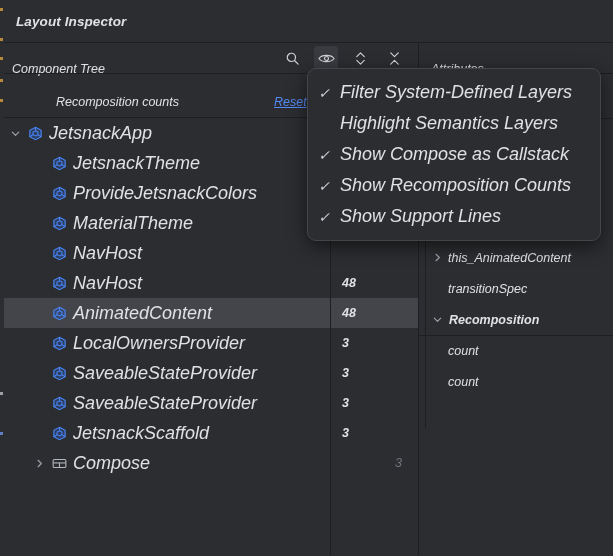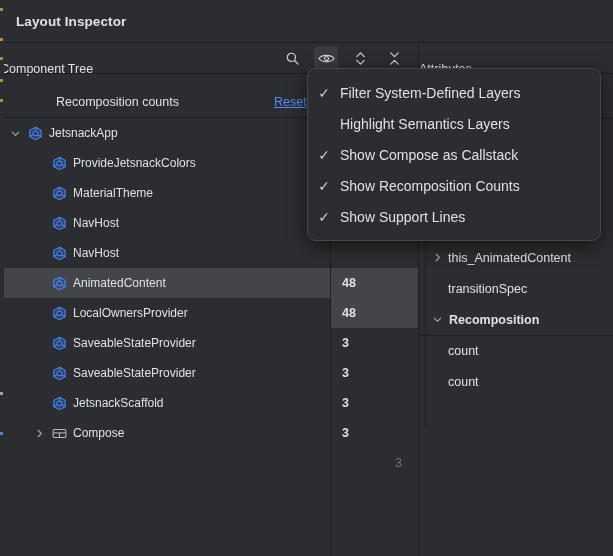--- a/index.html
+++ b/index.html
@@ -13,20 +13,21 @@
     overflow: hidden;
     font-family: "Liberation Sans", sans-serif;
     color: #dfe1e5;
     -webkit-font-smoothing: antialiased;
   }
   #root {
     position: relative;
     width: 613px;
     height: 556px;
     background: #86efac;
+    font-style: italic;
   }
 
   
   .edge-strip {
     position: absolute;
     left: 0; top: 0;
     width: 4px;
     height: 556px;
     background: #2b2d30;
     z-index: 9;
@@ -90,20 +91,21 @@
     position: absolute;
     left: 0;
     height: 30px;
     box-sizing: border-box;
     display: flex;
     align-items: center;
   }
   .sec-head .title {
     font-size: 12.5px;
     color: #dfe1e5;
+    padding-left: 12px;
     white-space: nowrap;
     margin-top: 21px;
   }
 
   
   .tb {
     position: absolute;
     width: 24px;
     height: 24px;
     display: flex;
@@ -168,21 +170,21 @@
   .ticon {
     width: 16px;
     height: 16px;
     flex: 0 0 16px;
     margin-right: 6px;
     display: flex;
     align-items: center;
     justify-content: center;
   }
   .tlabel {
-    font-size: 12px;
+    font-size: 18px;
     color: #dfe1e5;
     white-space: nowrap;
   }
   
   .cnt-div {
     position: absolute;
     left: 330px;
     top: 118px;
     width: 1px;
     height: 438px;
@@ -278,21 +280,21 @@
   }
   .mcheck {
     width: 32px;
     flex: 0 0 32px;
     text-align: center;
     font-size: 14px;
     color: #ced0d6;
     line-height: 1;
   }
   .mlabel {
-    font-size: 14px;
+    font-size: 18px;
     color: #dfe1e5;
     white-space: nowrap;
   }
 </style>
 </head>
 <body>
 
 <div id="root">
 
   <div class="edge-strip" id="edge-strip">
@@ -362,20 +364,33 @@
           <div class="ticon" style="margin-left: 5px;">
             <svg width="15" height="15" viewBox="0 0 16 16" fill="none">
               <path d="M8 1.4 L14 4.6 L14 11.4 L8 14.6 L2 11.4 L2 4.6 Z" stroke="#4a86f7" stroke-width="1.25" fill="#2f4a86" fill-opacity="0.55"></path>
               <path d="M8 5.1 L10.6 6.5 L10.6 9.2 L8 10.6 L5.4 9.2 L5.4 6.5 Z" stroke="#4a86f7" stroke-width="1.15" fill="none"></path>
               <line x1="8" y1="1.4" x2="8" y2="5.1" stroke="#4a86f7" stroke-width="1.15"></line>
               <line x1="2" y1="11.4" x2="5.4" y2="9.2" stroke="#4a86f7" stroke-width="1.15"></line>
               <line x1="14" y1="11.4" x2="10.6" y2="9.2" stroke="#4a86f7" stroke-width="1.15"></line>
             </svg>
           </div>
           <span class="tlabel">JetsnackApp</span>
+        </div>
+        <div class="trow">
+          <div class="twist" style="margin-left: 32px;"></div>
+          <div class="ticon" style="margin-left: 5px;">
+            <svg width="15" height="15" viewBox="0 0 16 16" fill="none">
+              <path d="M8 1.4 L14 4.6 L14 11.4 L8 14.6 L2 11.4 L2 4.6 Z" stroke="#4a86f7" stroke-width="1.25" fill="#2f4a86" fill-opacity="0.55"></path>
+              <path d="M8 5.1 L10.6 6.5 L10.6 9.2 L8 10.6 L5.4 9.2 L5.4 6.5 Z" stroke="#4a86f7" stroke-width="1.15" fill="none"></path>
+              <line x1="8" y1="1.4" x2="8" y2="5.1" stroke="#4a86f7" stroke-width="1.15"></line>
+              <line x1="2" y1="11.4" x2="5.4" y2="9.2" stroke="#4a86f7" stroke-width="1.15"></line>
+              <line x1="14" y1="11.4" x2="10.6" y2="9.2" stroke="#4a86f7" stroke-width="1.15"></line>
+            </svg>
+          </div>
+          <span class="tlabel">JetsnackTheme</span>
         </div>
         <div class="trow">
           <div class="twist" style="margin-left: 32px;"></div>
           <div class="ticon" style="margin-left: 5px;">
             <svg width="15" height="15" viewBox="0 0 16 16" fill="none">
               <path d="M8 1.4 L14 4.6 L14 11.4 L8 14.6 L2 11.4 L2 4.6 Z" stroke="#4a86f7" stroke-width="1.25" fill="#2f4a86" fill-opacity="0.55"></path>
               <path d="M8 5.1 L10.6 6.5 L10.6 9.2 L8 10.6 L5.4 9.2 L5.4 6.5 Z" stroke="#4a86f7" stroke-width="1.15" fill="none"></path>
               <line x1="8" y1="1.4" x2="8" y2="5.1" stroke="#4a86f7" stroke-width="1.15"></line>
               <line x1="2" y1="11.4" x2="5.4" y2="9.2" stroke="#4a86f7" stroke-width="1.15"></line>
               <line x1="14" y1="11.4" x2="10.6" y2="9.2" stroke="#4a86f7" stroke-width="1.15"></line>

